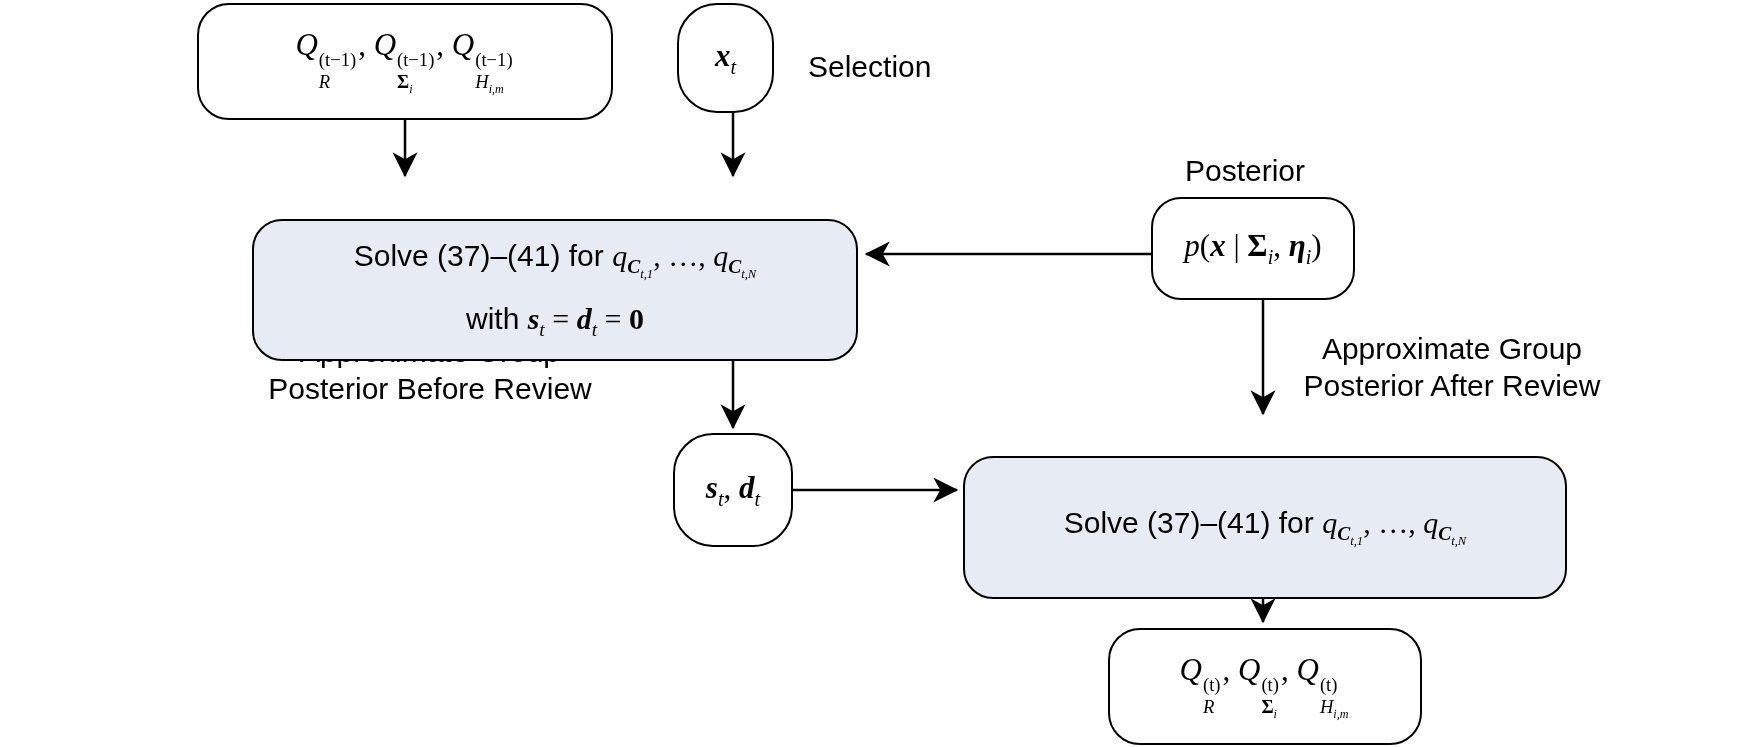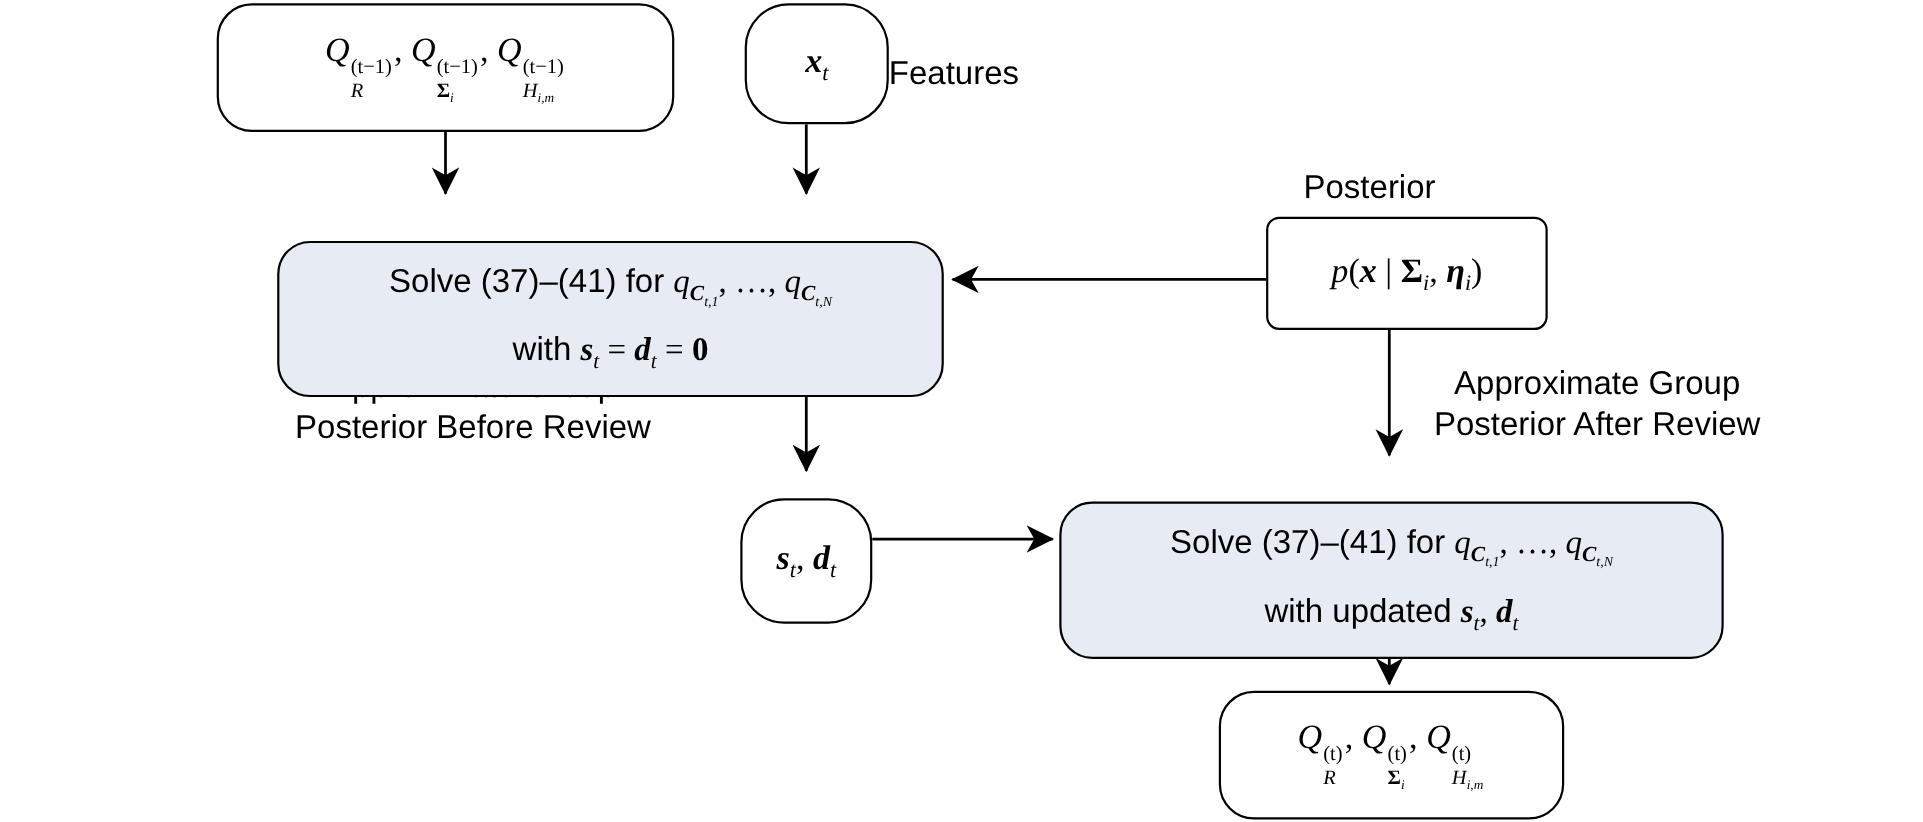--- a/index.html
+++ b/index.html
@@ -53,60 +53,59 @@
     </defs>
     <path d="M405,120 L405,176" stroke="#000" stroke-width="2.5" fill="none" marker-end="url(#ah)"></path>
     <path d="M733,113 L733,176" stroke="#000" stroke-width="2.5" fill="none" marker-end="url(#ah)"></path>
     <path d="M1151,254 L866,254" stroke="#000" stroke-width="2.5" fill="none" marker-end="url(#ah)"></path>
     <path d="M733,325 L733,428" stroke="#000" stroke-width="2.5" fill="none" marker-end="url(#ah)"></path>
     <path d="M1263,300 L1263,414" stroke="#000" stroke-width="2.5" fill="none" marker-end="url(#ah)"></path>
     <path d="M793,490 L957,490" stroke="#000" stroke-width="2.5" fill="none" marker-end="url(#ah)"></path>
     <path d="M1263,563 L1263,622" stroke="#000" stroke-width="2.5" fill="none" marker-end="url(#ah)"></path>
   </svg>
 
-  <div class="label nowrap" style="left:808px;top:48px;">Features</div>
+  <div class="label nowrap" style="left:808px;top:48px;">Selection</div>
   <div class="label nowrap" style="left:1185px;top:152px;">Posterior</div>
   <div class="label" style="left:230px;top:333px;width:400px;">Approximate Group
 Posterior Before Review</div>
   <div class="label" style="left:1252px;top:330px;width:400px;">Approximate Group
 Posterior After Review</div>
 
   <div class="node" style="left:197px;top:3px;width:416px;height:117px;border-radius:32px;font-size:31px;">
     <span class="mathline boxline"><span class="m-i">Q</span><span class="mstack">
           <span class="msup">(t−1)</span>
           <span class="msubrow"><span class="m-i">R</span></span>
         </span><span class="m-t">, </span><span class="m-i">Q</span><span class="mstack">
           <span class="msup">(t−1)</span>
           <span class="msubrow"><span class="m-bu">Σ</span><span class="msub"><span class="m-i">i</span></span></span>
         </span><span class="m-t">, </span><span class="m-i">Q</span><span class="mstack">
           <span class="msup">(t−1)</span>
           <span class="msubrow"><span class="m-i">H</span><span class="msub"><span class="m-i">i,m</span></span></span>
         </span></span>
   </div>
 
-  <div class="node" style="left:677px;top:3px;width:131px;height:110px;border-radius:40px;font-size:31px;">
+  <div class="node" style="left:677px;top:3px;width:97px;height:110px;border-radius:40px;font-size:31px;">
     <span class="mathline boxline"><span class="m-bi">x</span><span class="msub"><span class="m-i">t</span></span></span>
   </div>
 
   <div class="node shaded twoline" style="left:252px;top:183px;width:606px;height:142px;">
     <span class="mathline boxline"><span class="m-s">Solve (37)–(41) for </span><span class="m-i">q</span><span class="msub"><span class="m-bi">C</span><span class="msub"><span class="m-i">t,1</span></span></span><span class="m-t">, …, </span><span class="m-i">q</span><span class="msub"><span class="m-bi">C</span><span class="msub"><span class="m-i">t,N</span></span></span></span>
     <span class="mathline boxline"><span class="m-s">with </span><span class="m-bi">s</span><span class="msub"><span class="m-i">t</span></span><span class="m-t"> = </span><span class="m-bi">d</span><span class="msub"><span class="m-i">t</span></span><span class="m-t"> = </span><span class="m-bu">0</span></span>
   </div>
 
-  <div class="node" style="left:1151px;top:197px;width:256px;height:103px;border-radius:12px;font-size:31px;">
+  <div class="node" style="left:1151px;top:197px;width:204px;height:103px;border-radius:30px;font-size:31px;">
     <span class="mathline boxline"><span class="m-i">p</span><span class="m-t">(</span><span class="m-bi">x</span><span class="m-t"> | </span><span class="m-bu">Σ</span><span class="msub"><span class="m-i">i</span></span><span class="m-t">, </span><span class="m-bi">η</span><span class="msub"><span class="m-i">i</span></span><span class="m-t">)</span></span>
   </div>
 
-  <div class="node" style="left:673px;top:433px;width:120px;height:114px;border-radius:40px;font-size:31px;margin-top:20px;">
+  <div class="node" style="left:673px;top:433px;width:120px;height:114px;border-radius:40px;font-size:31px;">
     <span class="mathline boxline"><span class="m-bi">s</span><span class="msub"><span class="m-i">t</span></span><span class="m-t">, </span><span class="m-bi">d</span><span class="msub"><span class="m-i">t</span></span></span>
   </div>
 
   <div class="node shaded twoline" style="left:963px;top:420px;width:604px;height:143px;">
     <span class="mathline boxline"><span class="m-s">Solve (37)–(41) for </span><span class="m-i">q</span><span class="msub"><span class="m-bi">C</span><span class="msub"><span class="m-i">t,1</span></span></span><span class="m-t">, …, </span><span class="m-i">q</span><span class="msub"><span class="m-bi">C</span><span class="msub"><span class="m-i">t,N</span></span></span></span>
-    <span class="mathline boxline"><span class="m-s">with updated </span><span class="m-bi">s</span><span class="msub"><span class="m-i">t</span></span><span class="m-t">, </span><span class="m-bi">d</span><span class="msub"><span class="m-i">t</span></span></span>
   </div>
 
   <div class="node" style="left:1108px;top:628px;width:314px;height:117px;border-radius:32px;font-size:31px;">
     <span class="mathline boxline"><span class="m-i">Q</span><span class="mstack">
           <span class="msup">(t)</span>
           <span class="msubrow"><span class="m-i">R</span></span>
         </span><span class="m-t">, </span><span class="m-i">Q</span><span class="mstack">
           <span class="msup">(t)</span>
           <span class="msubrow"><span class="m-bu">Σ</span><span class="msub"><span class="m-i">i</span></span></span>
         </span><span class="m-t">, </span><span class="m-i">Q</span><span class="mstack">

